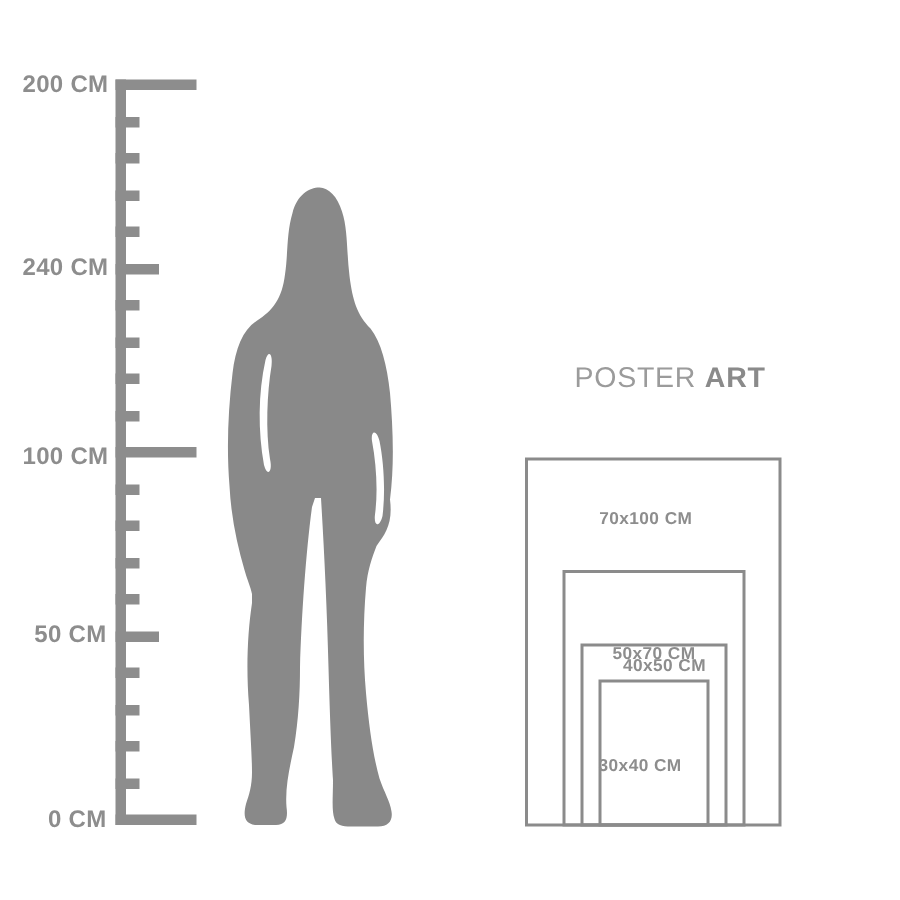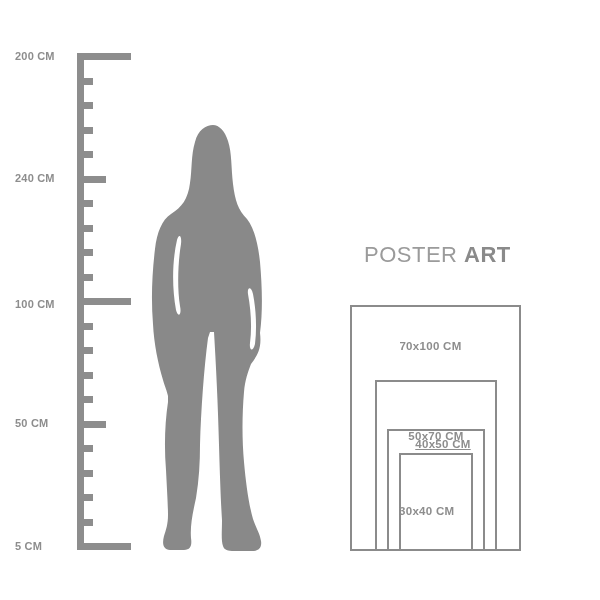--- a/index.html
+++ b/index.html
@@ -11,51 +11,51 @@
   
   .ruler-bar {
     position:absolute; left:77px; top:53px; width:7px; height:497px;
     background:#8d8d8d;
   }
   .tick { position:absolute; left:77px; height:7px; background:#8d8d8d; }
   .tick.long  { width:54px; }
   .tick.med   { width:29px; }
   .tick.short { width:16px; }
   .ruler-label {
-    position:absolute; left:15px; width:56px; 
-    font-size:11px; font-weight:bold; color:#8d8d8d;
+    position:absolute; left:15px; width:56px; text-align:right;
+    font-size:16px; font-weight:bold; color:#8d8d8d;
     line-height:13px; letter-spacing:0.2px; white-space:nowrap;
   }
   
   .silhouette-svg { position:absolute; left:0; top:0; width:600px; height:600px; }
   .silhouette-svg .body { fill:#898989; }
   .silhouette-svg .gap  { fill:#ffffff; }
   
   .poster-title {
-    position:absolute; left:364px; top:242px;
-    font-size:22px; letter-spacing:0.5px; color:#9b9b9b; white-space:nowrap;
+    position:absolute; left:383px; top:242px;
+    font-size:19px; letter-spacing:0.5px; color:#9b9b9b; white-space:nowrap;
   }
   .poster-title .t-bold { font-weight:bold; color:#8a8a8a; }
   
   .size-rect {
     position:absolute; box-sizing:border-box;
     border:2px solid #8b8b8b; background:transparent;
   }
   .rect-70x100 { left:350px; top:305px; width:171px; height:246px; }
   .rect-50x70  { left:375px; top:380px; width:122px; height:171px; }
   .rect-40x50  { left:387px; top:429px; width:98px;  height:122px; }
   .rect-30x40  { left:399px; top:453px; width:74px;  height:98px;  }
   .size-label {
     position:absolute; text-align:center;
     font-size:11.5px; font-weight:bold; color:#8d8d8d;
     line-height:13px; letter-spacing:0.3px; white-space:nowrap;
   }
   .lbl-70x100 { left:350px; width:161px; top:340px; }
   .lbl-50x70  { left:375px; width:122px; top:402px;margin-top:28px; }
-  .lbl-40x50  { left:387px; width:112px;  top:438px;text-decoration:underline; }
+  .lbl-40x50  { left:387px; width:112px;  top:438px; }
   .lbl-30x40  { left:399px; width:54px;  top:505px; }
 </style>
 </head>
 <body>
 
 <div class="stage">
 
   <div>
     <div class="ruler-bar"></div>
 
@@ -78,21 +78,21 @@
     <div class="tick short" style="top:445px"></div>
     <div class="tick short" style="top:470px"></div>
     <div class="tick short" style="top:494px"></div>
     <div class="tick short" style="top:519px"></div>
     <div class="tick long" style="top:543px"></div>
 
     <div class="ruler-label" style="top:50px">200 CM</div>
     <div class="ruler-label" style="top:172px">240 CM</div>
     <div class="ruler-label" style="top:298px">100 CM</div>
     <div class="ruler-label" style="top:417px">50 CM</div>
-    <div class="ruler-label" style="top:540px">5 CM</div>
+    <div class="ruler-label" style="top:540px">0 CM</div>
   </div>
 
   <svg class="silhouette-svg" viewBox="0 0 600 600" aria-hidden="true">
     <path class="body" d="
       M213,125
       C 206,125 198,130 195,142
       C 191,155 192,170 190,183
       C 188,199 182,207 171,214
       C 162,220 157,232 155,249
       C 152,274 151,300 153,324

